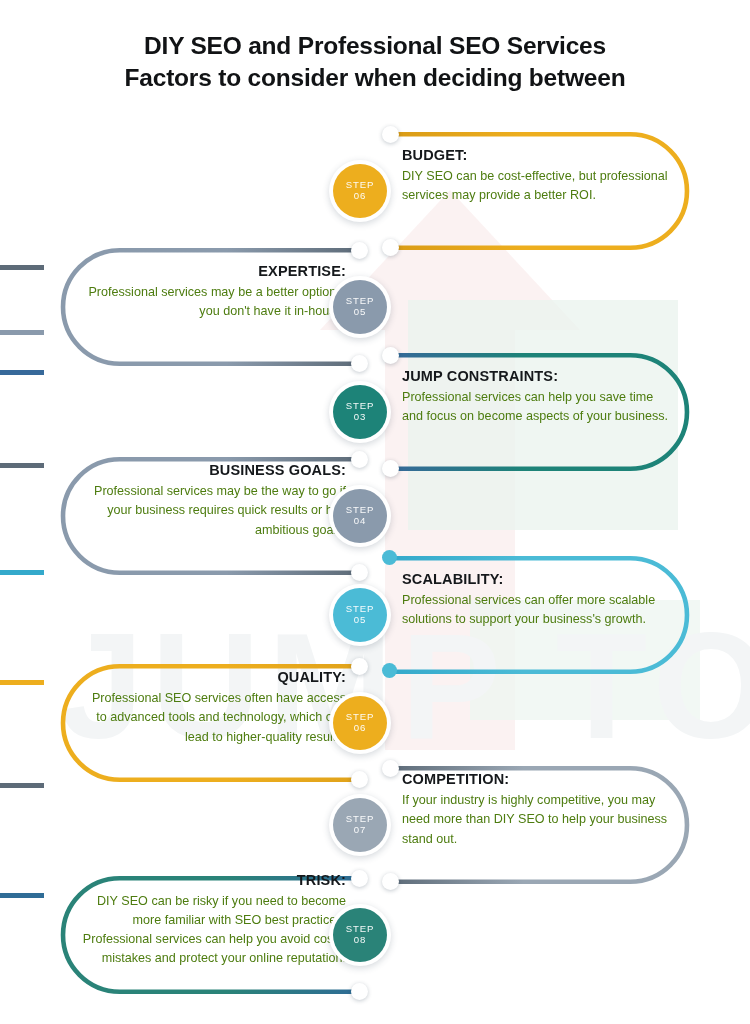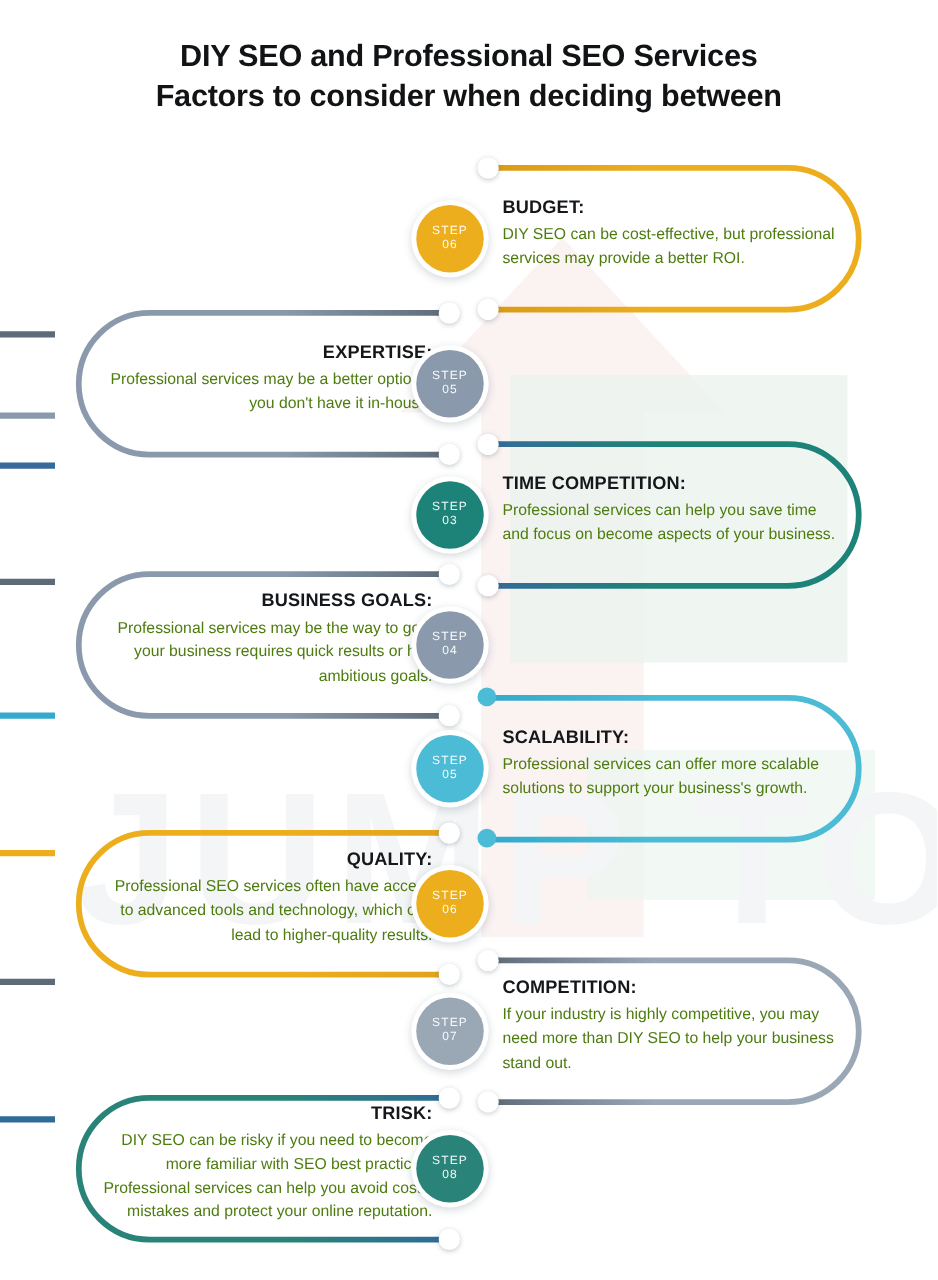--- a/index.html
+++ b/index.html
@@ -76,21 +76,21 @@
   .pill {
     position: absolute;
     top: 0;
     height: 118px;
   }
   .pill svg { display: block; overflow: visible; }
 
   
   .pill-text {
     position: absolute;
-    top: 13px;
+    top: 2px;
     height: 84px;
     display: flex;
     flex-direction: column;
     justify-content: center;
   }
   .pill-title {
     font-size: 14.5px;
     font-weight: 700;
     color: #15181b;
     letter-spacing: 0.15px;
@@ -236,21 +236,21 @@
          <linearGradient id="g2" x1="0" y1="0" x2="1" y2="0">
            <stop offset="0" stop-color="#37699a"></stop>
            <stop offset="0.45" stop-color="#1d8378"></stop>
            <stop offset="1" stop-color="#1d8378"></stop>
          </linearGradient>
        </defs>
        <path d="M 0 2.3 L 240.3 2.3 A 56.7 56.7 0 0 1 240.3 115.7 L 0 115.7" fill="none" stroke="url(#g2)" stroke-width="4.6" stroke-linecap="butt"></path>
      </svg>
         </div>
         <div class="pill-text">
-          <div class="pill-title">TIME COMPETITION:</div>
+          <div class="pill-title">JUMP CONSTRAINTS:</div>
           <div class="pill-body">Professional services can help you save time and focus on become aspects of your business.</div>
         </div>
         <div class="cap white" style="left: 382px; top: -6.2px;"></div>
         <div class="cap white" style="left: 382px; top: 107.2px;"></div>
         <div class="badge" style="left: 329px; top: 28px;">
           <div class="badge-inner" style="background:#1d8378">
        <span class="badge-word">STEP</span>
        <span class="badge-num">03</span>
      </div>
         </div>

